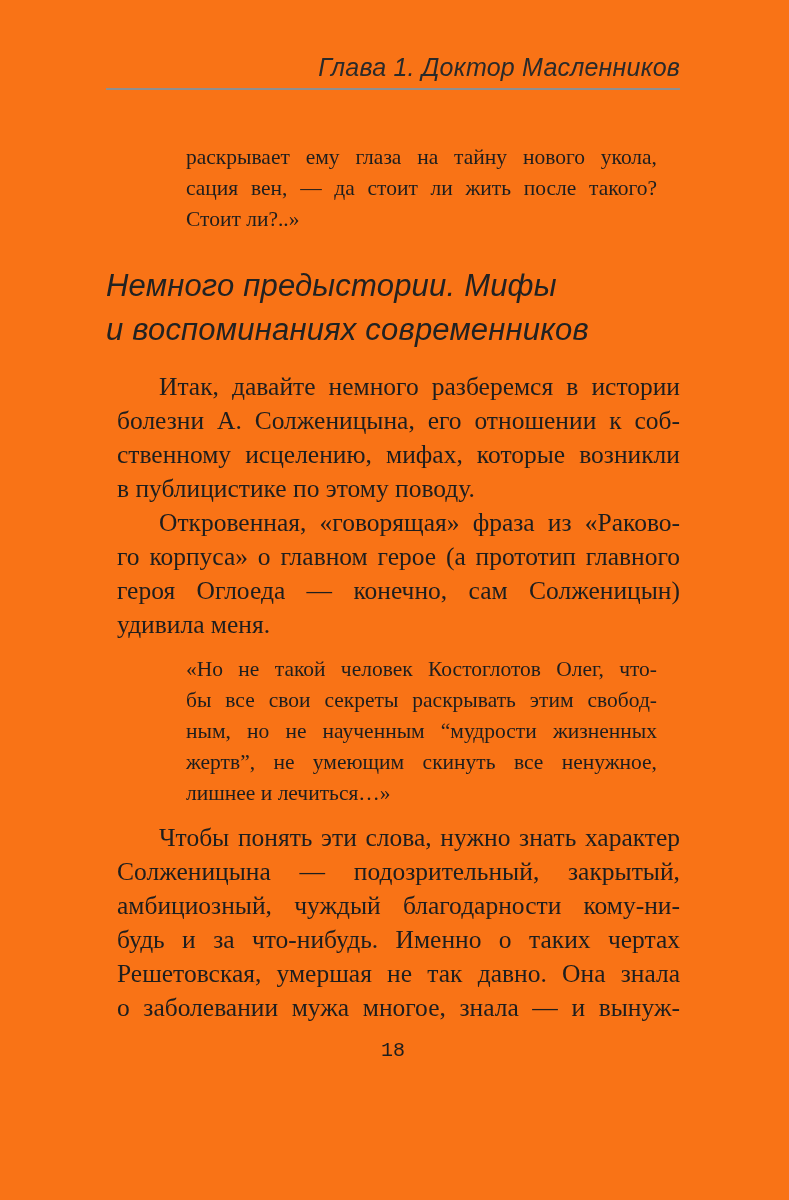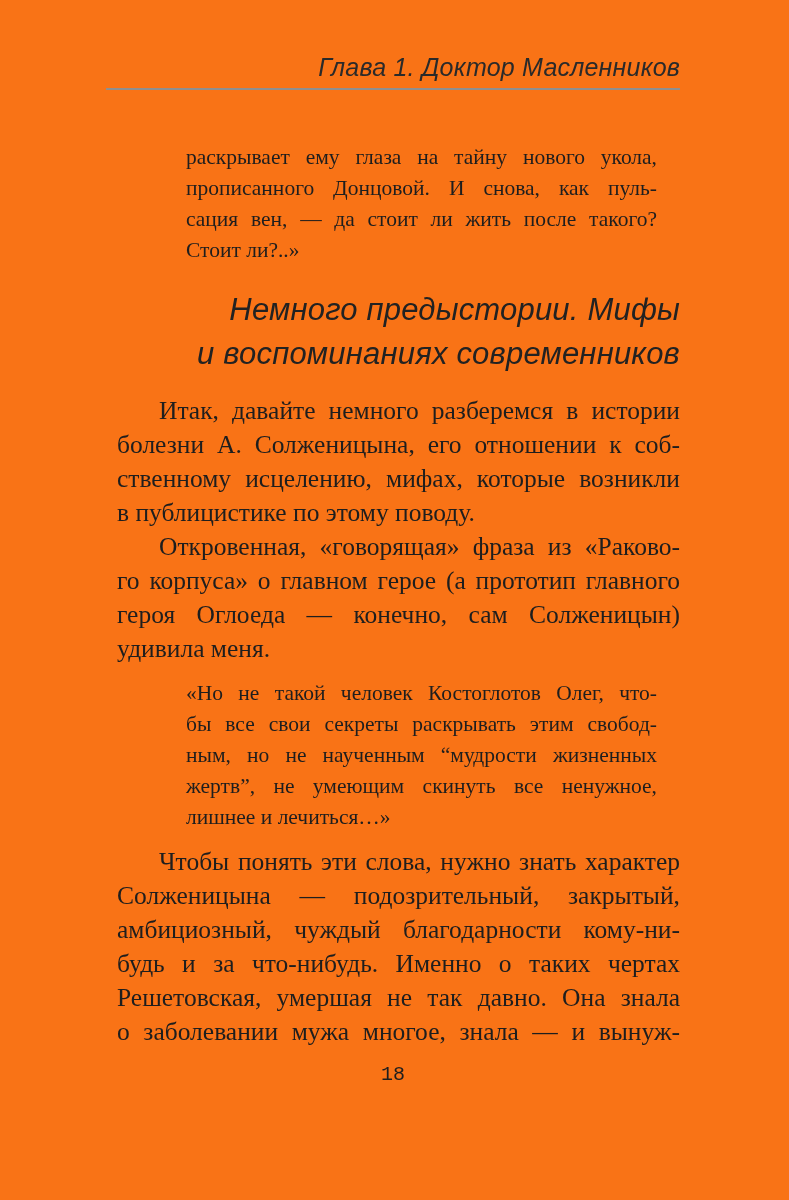--- a/index.html
+++ b/index.html
@@ -53,22 +53,22 @@
   }
   .quote-1 { margin-top: 52px; }
   .quote-2 { margin-top: 12px; }
   
   .section-heading {
     font-family: "Liberation Sans", "DejaVu Sans", sans-serif;
     font-style: italic;
     font-size: 31px;
     line-height: 44px;
     color: #222222;
-    text-align: right;
-    margin-top: 22px;
+    text-align: left;
+    margin-top: 29px;
     letter-spacing: 0.2px;
   }
   .para-1 { margin-top: 18px; }
   .para-2 { margin-top: 0; }
   .para-3 { margin-top: 12px; }
   
   .jl {
     text-align: justify;
     text-align-last: justify;
     white-space: normal;
@@ -92,21 +92,20 @@
 <body>
 
 <div class="page">
 
   <div class="running-head">Глава 1. Доктор Масленников</div>
 
   <hr class="head-rule">
 
   <div class="quote-block quote-1">
     <div class="jl">раскрывает ему глаза на тайну нового укола,</div>
-    <div class="jl">прописанного Донцовой. И снова, как пуль-</div>
     <div class="jl">сация вен, — да стоит ли жить после такого?</div>
     <div class="ll">Стоит ли?..»</div>
   </div>
 
   <div class="section-heading">
     <div>Немного предыстории. Мифы</div>
     <div>и воспоминаниях современников</div>
   </div>
 
   <div class="body-text para-1">

